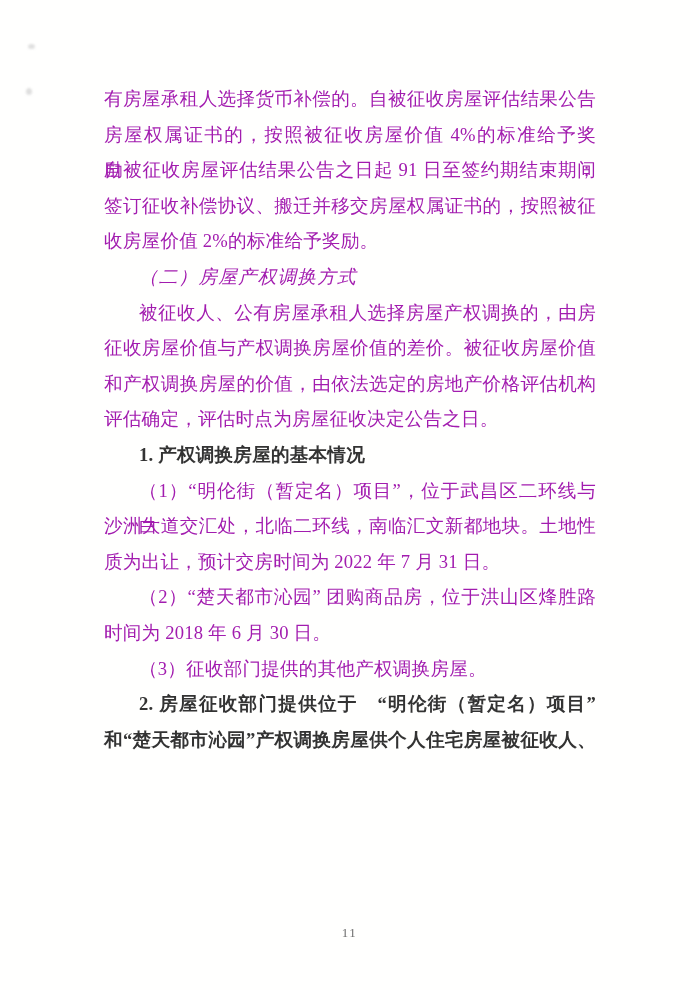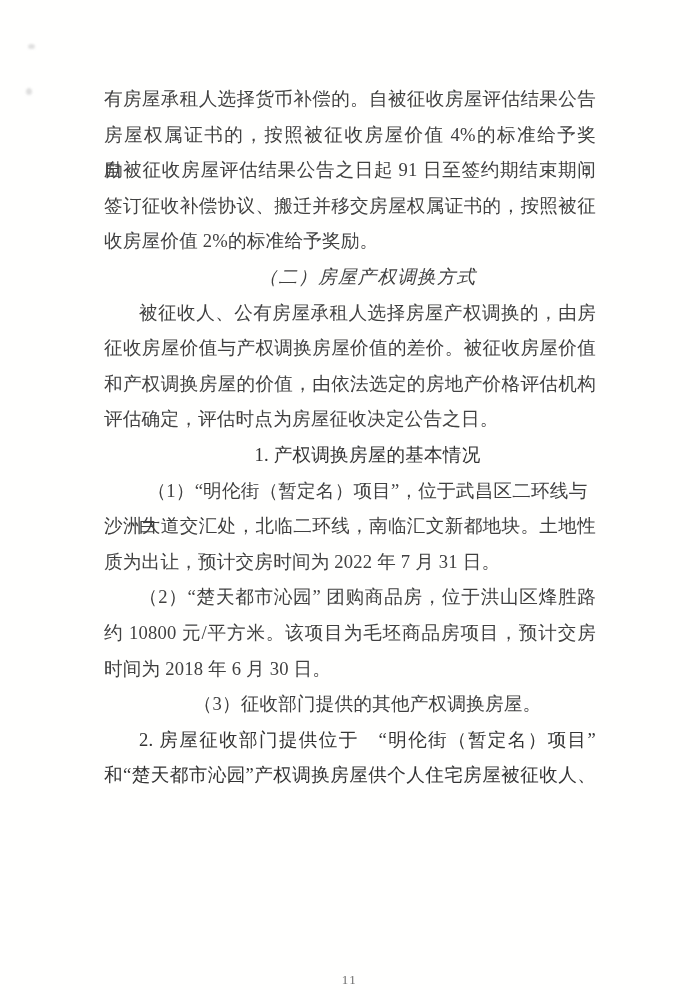--- a/index.html
+++ b/index.html
@@ -18,55 +18,53 @@
   .doc-body {
     position: absolute;
     left: 104px;
     top: 81px;
     width: 492px;
   }
   .line {
     height: 35.6px;
     line-height: 35.6px;
     font-size: 18.6px;
-    color: #404040;
+    color: #a21caf;
     text-align: left;
     white-space: pre;
     letter-spacing: 0.2px;
   }
   .line.fill {
     white-space: normal;
     text-align: justify;
     text-align-last: justify;
     text-justify: inter-character;
   }
   .line.indent {
     padding-left: 35px;
-    text-align: center;
   }
   .line.bold {
-    font-weight: normal;
+    font-weight: bold;
     color: #333333;
   }
   .line.kaiti {
     font-style: italic;
     letter-spacing: 1.2px;
   }
   .pageno {
     position: absolute;
     top: 922px;
     left: 0;
     width: 699px;
     text-align: center;
     font-size: 13px;
     line-height: 22px;
     color: #6e6e6e;
     letter-spacing: 1.5px;
     font-family: "Liberation Serif", "DejaVu Serif", serif;
-    margin-top: 47px;
   }
   .speck {
     position: absolute;
     background: #c6c6c6;
     border-radius: 50%;
     opacity: 0.55;
     filter: blur(1px);
   }
   .speck.s1 { left: 28px; top: 44px; width: 7px; height: 5px; }
   .speck.s2 { left: 26px; top: 88px; width: 6px; height: 7px; }
@@ -86,20 +84,19 @@
       <div class="line indent kaiti">（二）房屋产权调换方式</div>
       <div class="line fill indent">被征收人、公有房屋承租人选择房屋产权调换的，由房</div>
       <div class="line fill">征收房屋价值与产权调换房屋价值的差价。被征收房屋价值</div>
       <div class="line fill">和产权调换房屋的价值，由依法选定的房地产价格评估机构</div>
       <div class="line">评估确定，评估时点为房屋征收决定公告之日。</div>
       <div class="line indent bold">1. 产权调换房屋的基本情况</div>
       <div class="line fill indent">（1）“明伦街（暂定名）项目”，位于武昌区二环线与白</div>
       <div class="line fill">沙洲大道交汇处，北临二环线，南临汇文新都地块。土地性</div>
       <div class="line">质为出让，预计交房时间为 2022 年 7 月 31 日。</div>
       <div class="line fill indent">（2）“楚天都市沁园” 团购商品房，位于洪山区烽胜路</div>
-      <div class="line fill">约 10800 元/平方米。该项目为毛坯商品房项目，预计交房</div>
       <div class="line">时间为 2018 年 6 月 30 日。</div>
       <div class="line indent">（3）征收部门提供的其他产权调换房屋。</div>
       <div class="line fill indent bold">2. 房屋征收部门提供位于　“明伦街（暂定名）项目”</div>
       <div class="line fill bold">和“楚天都市沁园”产权调换房屋供个人住宅房屋被征收人、</div>
     </div>
   <div class="pageno">11</div>
 </div>
 
 </body></html>

